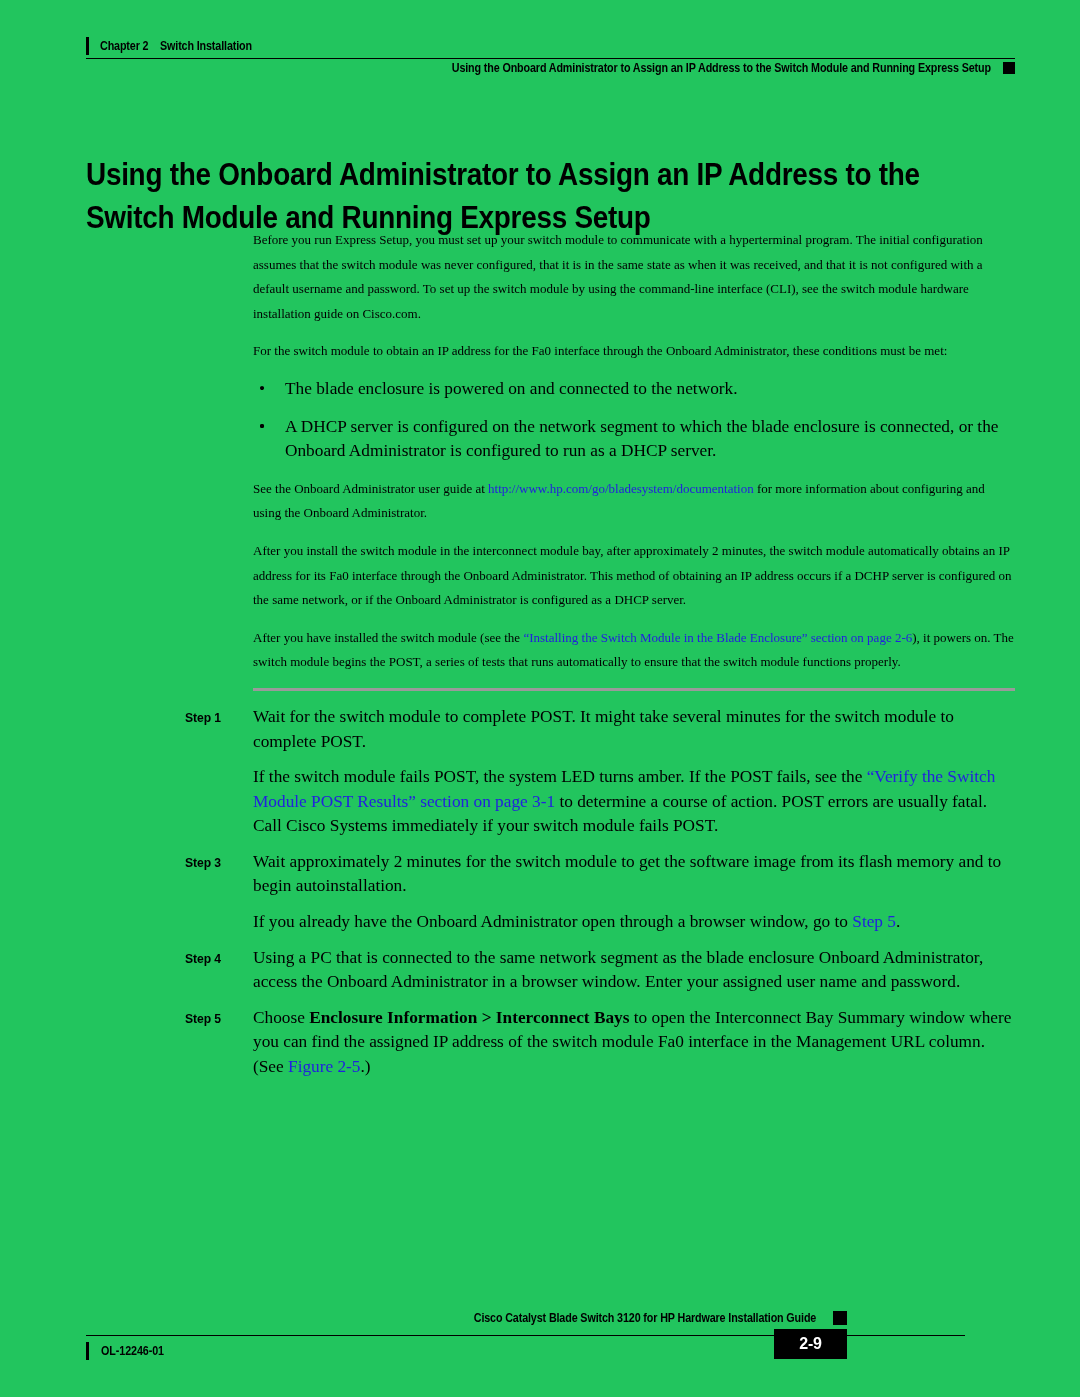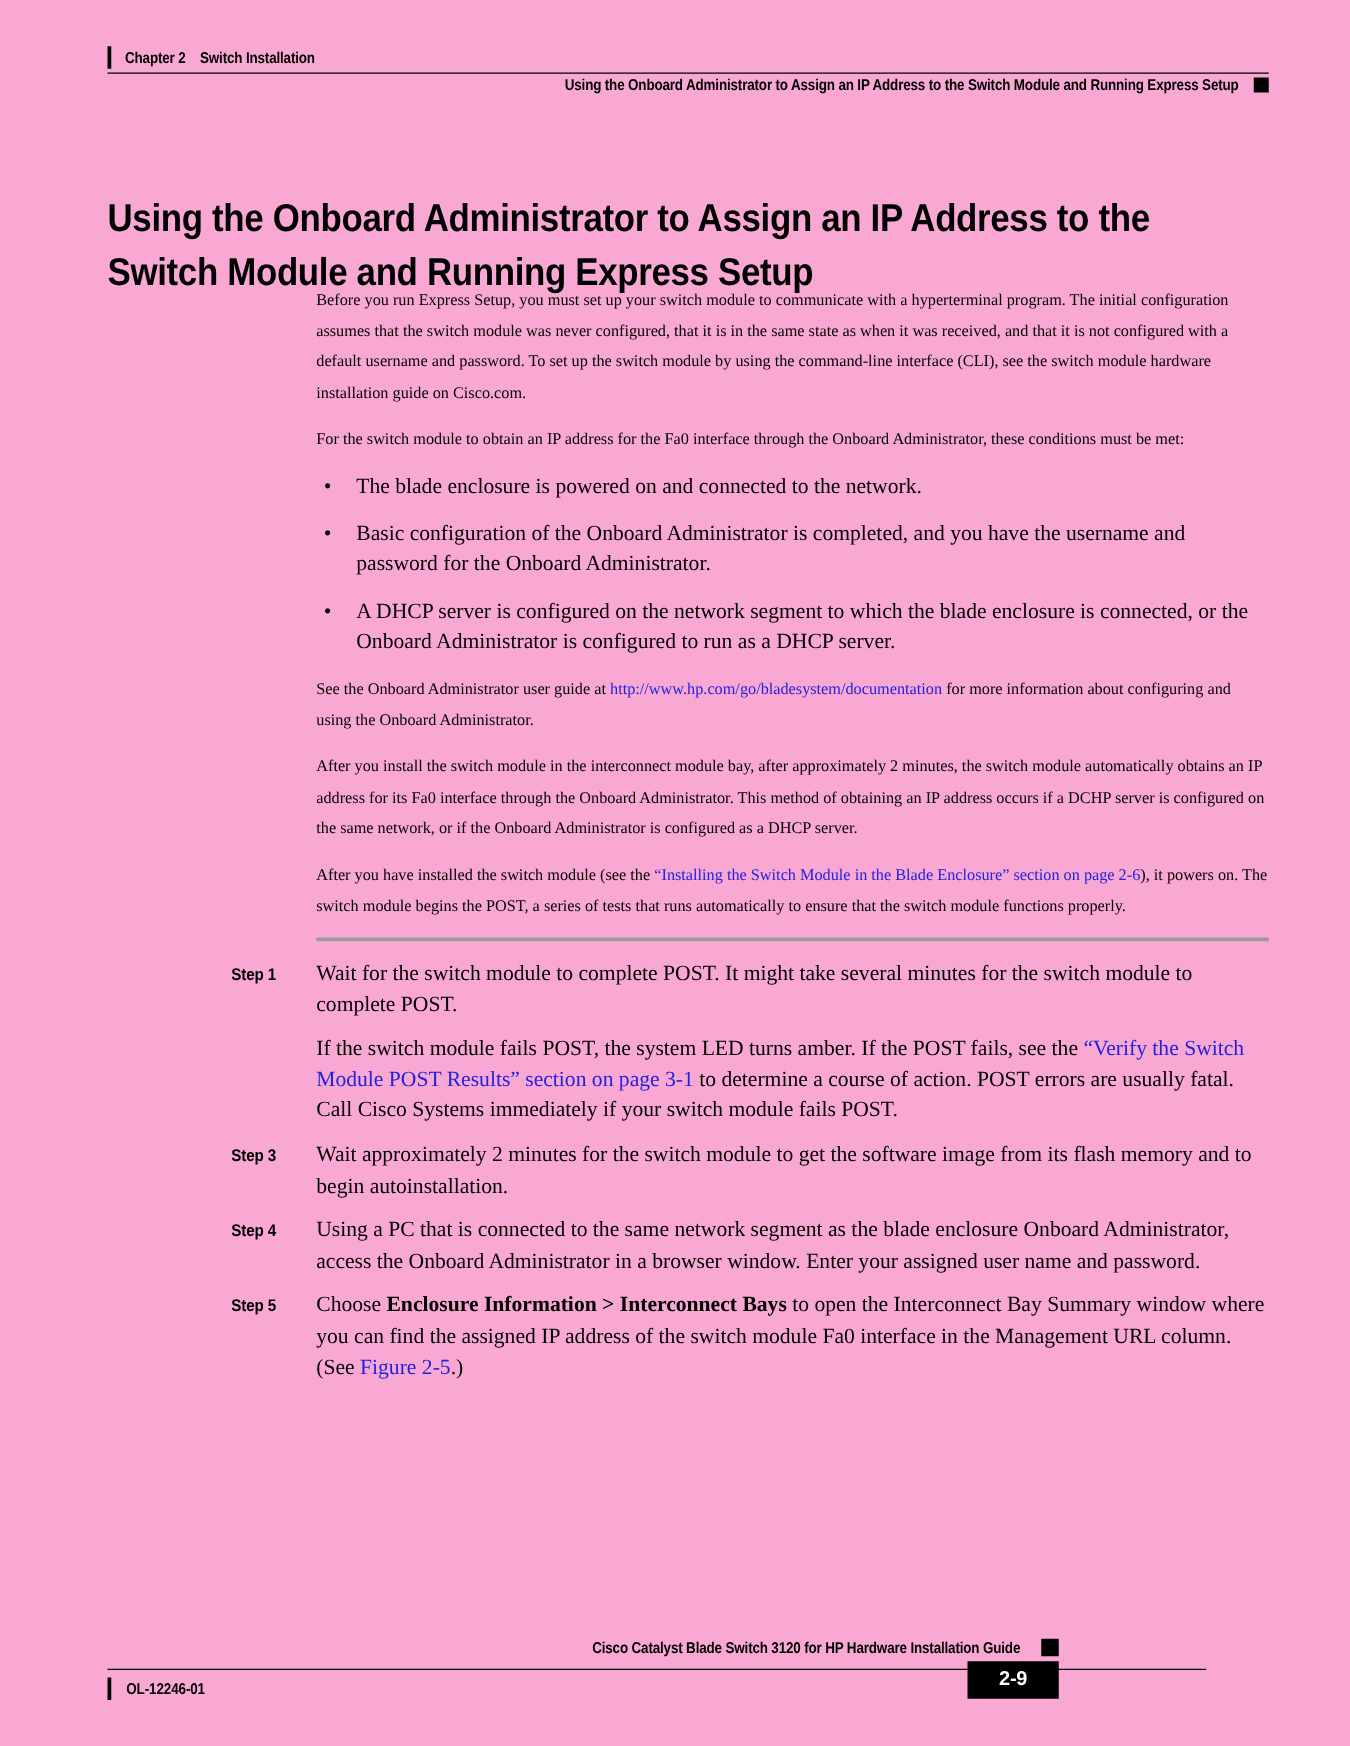--- a/index.html
+++ b/index.html
@@ -4,21 +4,21 @@
 <style>
   html, body {
     margin: 0;
     padding: 0;
     background: #ffffff;
   }
   .page {
     position: relative;
     width: 1080px;
     height: 1397px;
-    background: #f9a8d4;
+    background: #22c55e;
     overflow: hidden;
     font-family: "Liberation Serif", "DejaVu Serif", serif;
     color: #000000;
   }
 
   
   .header {
     position: absolute;
     left: 0;
     top: 0;
@@ -290,21 +290,20 @@
 
     <p class="para">For the switch module to obtain an IP address for the Fa0 interface through the Onboard Administrator, these conditions must be met:</p>
 
     <ul class="bullets">
       <li>
         <span class="bullet-dot">•</span>
         <span>The blade enclosure is powered on and connected to the network.</span>
       </li>
       <li>
         <span class="bullet-dot">•</span>
-        <span>Basic configuration of the Onboard Administrator is completed, and you have the username and password for the Onboard Administrator.</span>
       </li>
       <li>
         <span class="bullet-dot">•</span>
         <span>A DHCP server is configured on the network segment to which the blade enclosure is connected, or the Onboard Administrator is configured to run as a DHCP server.</span>
       </li>
     </ul>
 
     <p class="para"><span>See the Onboard Administrator user guide at </span><a class="url-link" href="#">http://www.hp.com/go/bladesystem/documentation</a><span> for more information about configuring and using the Onboard Administrator.</span></p>
 
     <p class="para">After you install the switch module in the interconnect module bay, after approximately 2 minutes, the switch module automatically obtains an IP address for its Fa0 interface through the Onboard Administrator. This method of obtaining an IP address occurs if a DCHP server is configured on the same network, or if the Onboard Administrator is configured as a DHCP server.</p>
@@ -319,20 +318,21 @@
     </div>
 
 
     <div class="step-sub"><span>If the switch module fails POST, the system LED turns amber. If the POST fails, see the </span><a class="xref" href="#">“Verify the Switch Module POST Results” section on page 3-1</a><span> to determine a course of action. POST errors are usually fatal. Call Cisco Systems immediately if your switch module fails POST.</span></div>
 
     <div class="step-row">
       <div class="step-label">Step 3</div>
       <div class="step-text">Wait approximately 2 minutes for the switch module to get the software image from its flash memory and to begin autoinstallation.</div>
     </div>
 
+    <div class="step-sub"><span>If you already have the Onboard Administrator open through a browser window, go to </span><a class="xref" href="#">Step 5</a><span>.</span></div>
 
     <div class="step-row">
       <div class="step-label">Step 4</div>
       <div class="step-text">Using a PC that is connected to the same network segment as the blade enclosure Onboard Administrator, access the Onboard Administrator in a browser window. Enter your assigned user name and password.</div>
     </div>
 
     <div class="step-row">
       <div class="step-label">Step 5</div>
       <div class="step-text"><span>Choose </span><b class="cmd">Enclosure Information &gt; Interconnect Bays</b><span> to open the Interconnect Bay Summary window where you can find the assigned IP address of the switch module Fa0 interface in the Management URL column. (See </span><a class="xref" href="#">Figure 2-5</a><span>.)</span></div>
     </div>

